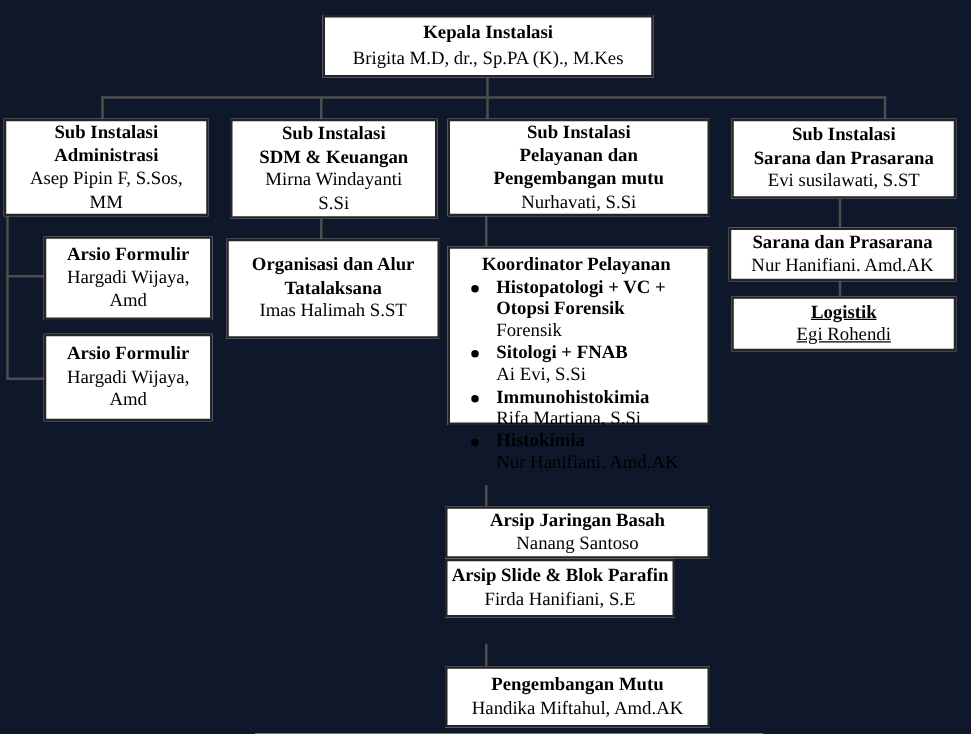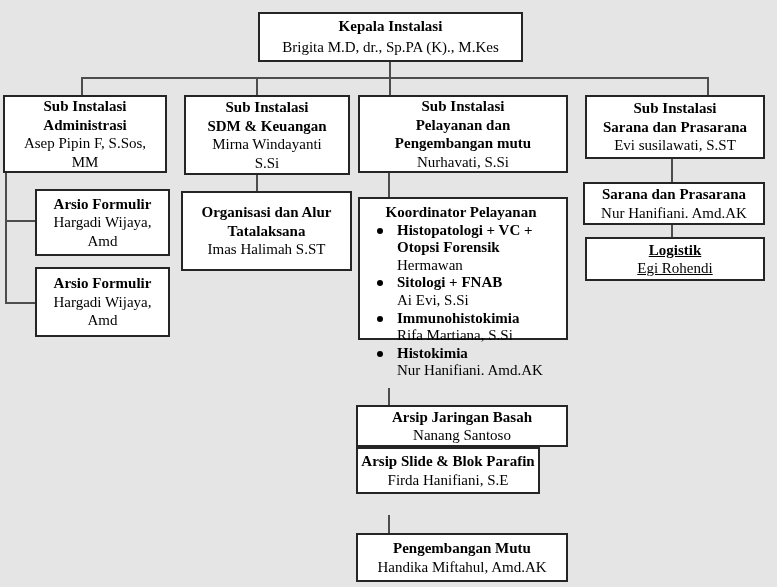--- a/index.html
+++ b/index.html
@@ -1,20 +1,20 @@
 <!DOCTYPE html>
 <html><head>
 <meta charset="utf-8">
 <style>
   html, body { margin: 0; padding: 0; background: #ffffff; }
   .canvas {
     position: relative;
     width: 777px;
     height: 587px;
-    background: #e5e5e5;
+    background: #0f172a;
     font-family: "Liberation Serif", serif;
     color: #000000;
     overflow: hidden;
   }
   .box {
     position: absolute;
     box-sizing: border-box;
     border: 2px solid #252525;
     background: #ffffff;
     display: flex;
@@ -145,21 +145,21 @@
 Tatalaksana</div>
     <div class="person">Imas Halimah S.ST</div>
   </div>
 
   <div class="box b-koord">
     <div class="k-title">Koordinator Pelayanan</div>
     <div class="k-item">
       <span class="dot"></span>
       <div class="svc">Histopatologi + VC +
 Otopsi Forensik</div>
-      <div class="person">Hermawan</div>
+      <div class="person">Forensik</div>
     </div>
     <div class="k-item">
       <span class="dot"></span>
       <div class="svc">Sitologi + FNAB</div>
       <div class="person">Ai Evi, S.Si</div>
     </div>
     <div class="k-item">
       <span class="dot"></span>
       <div class="svc">Immunohistokimia</div>
       <div class="person">Rifa Martiana, S.Si</div>

